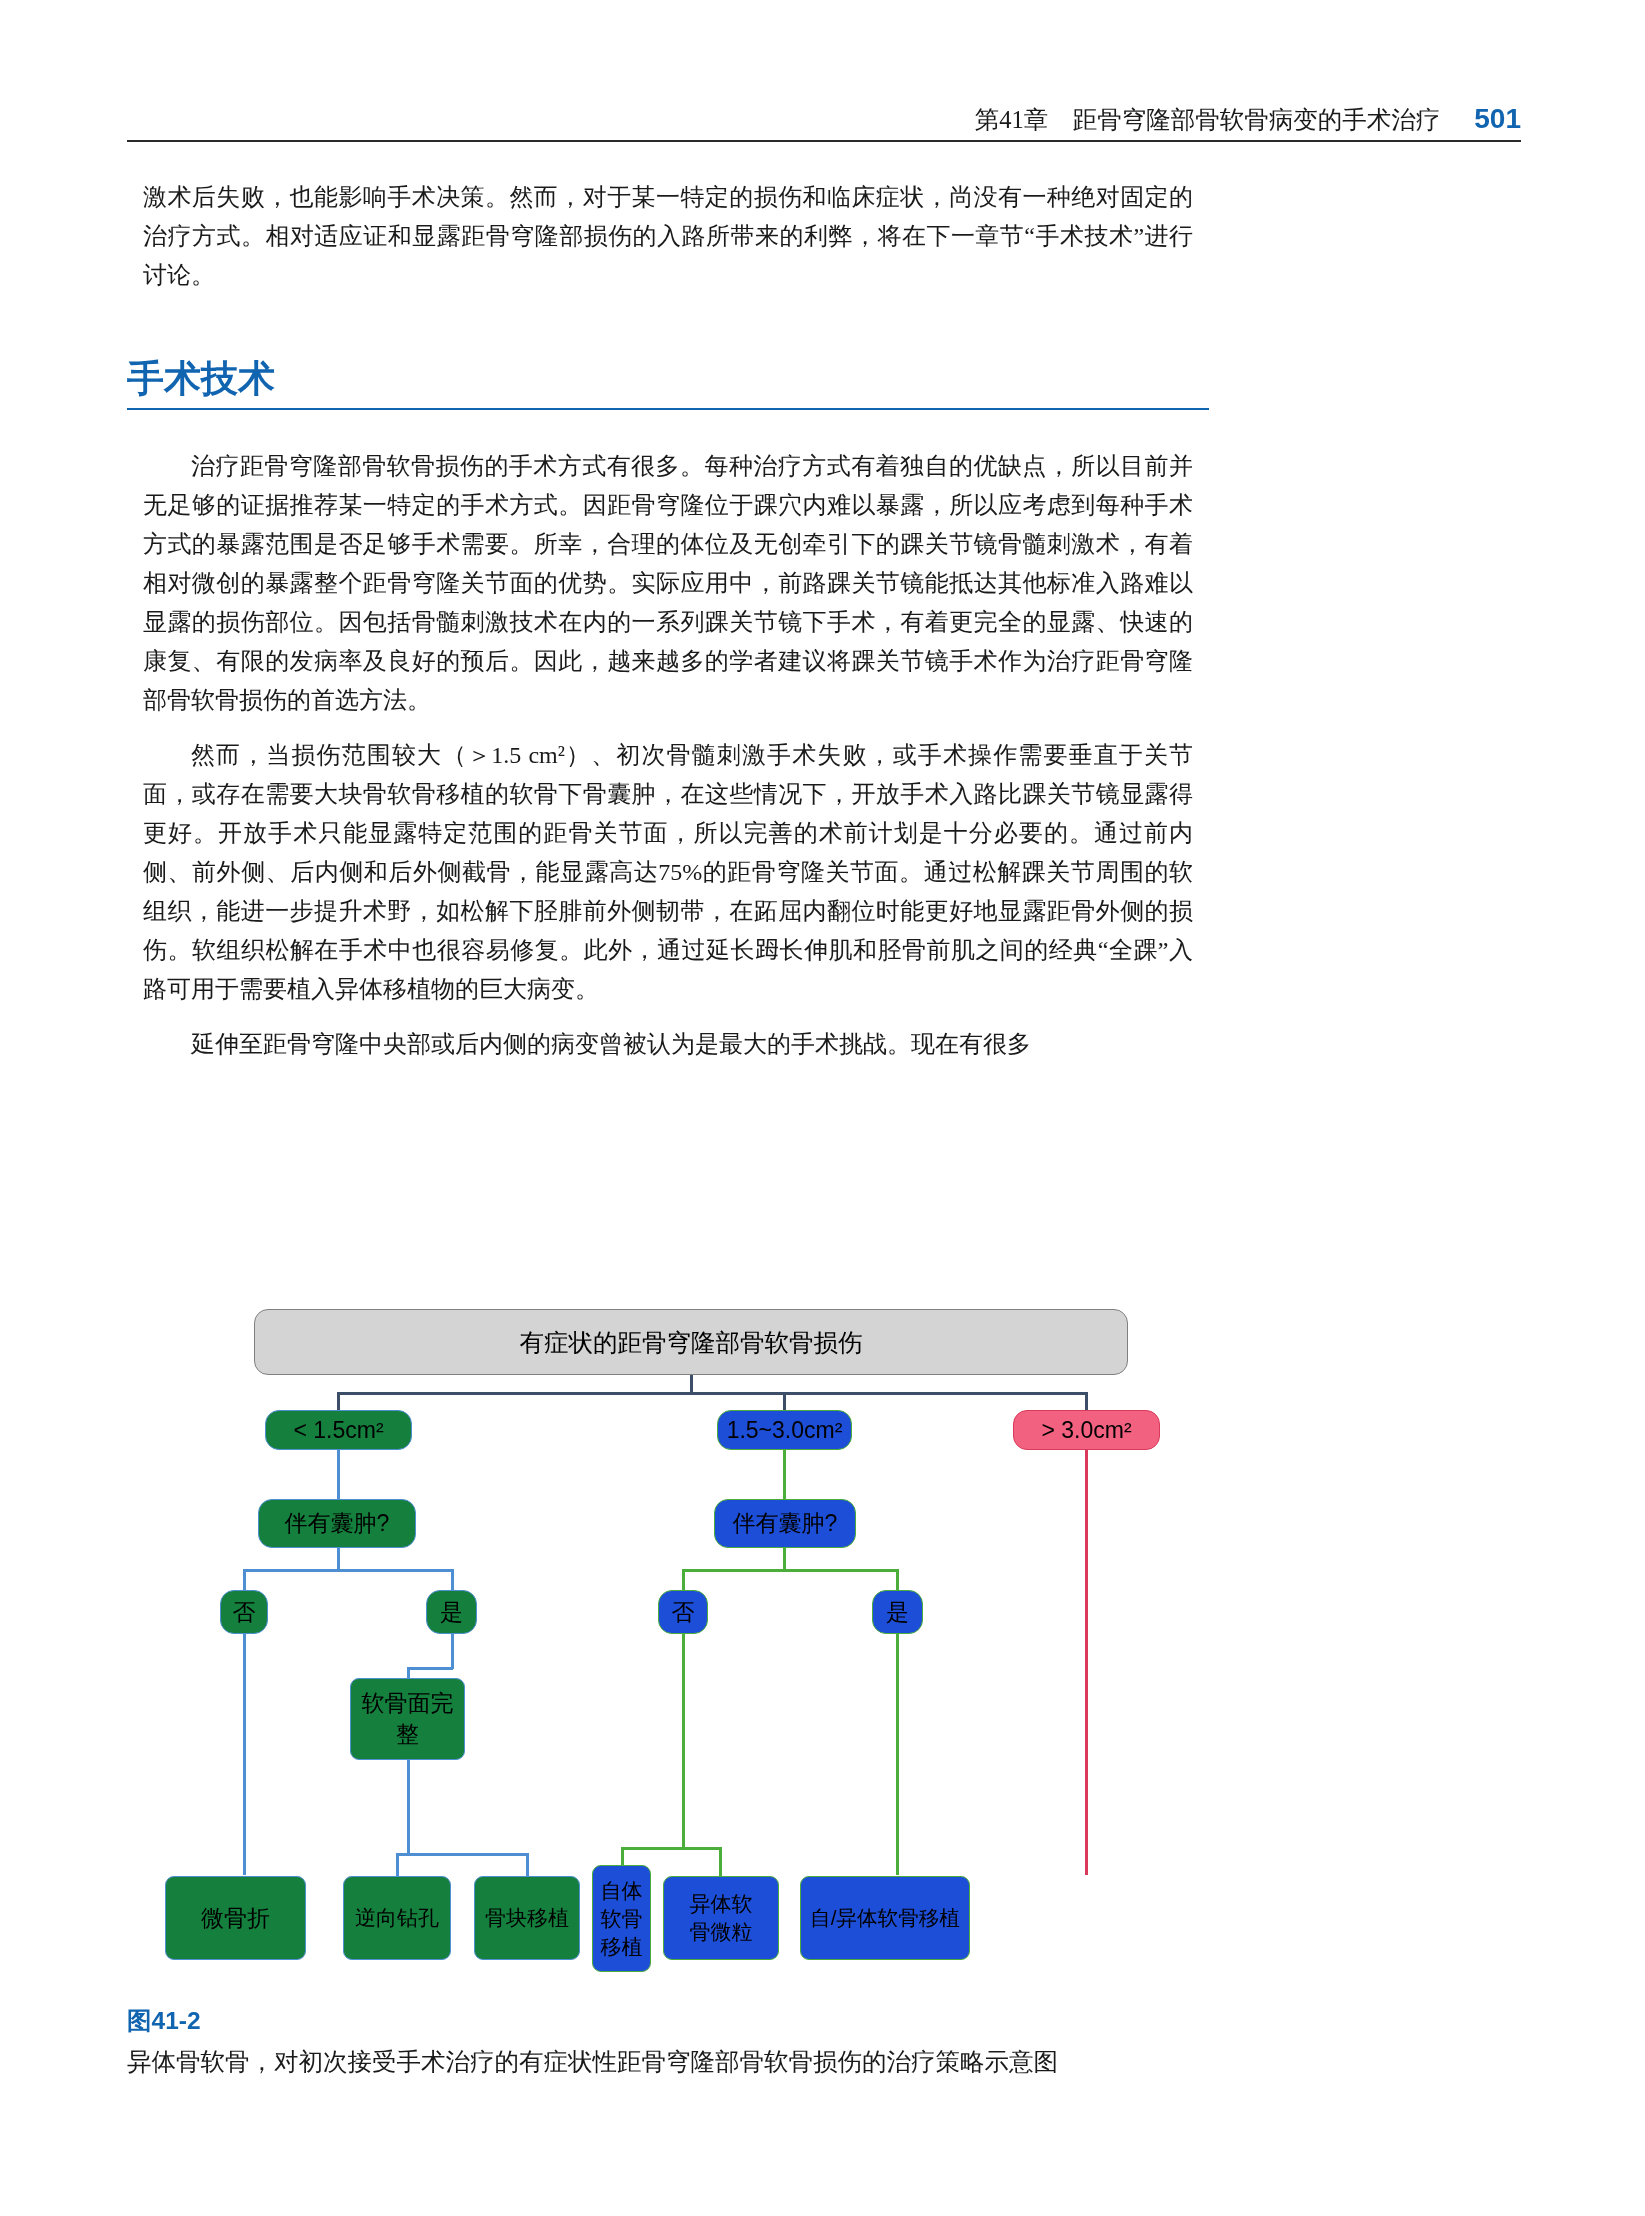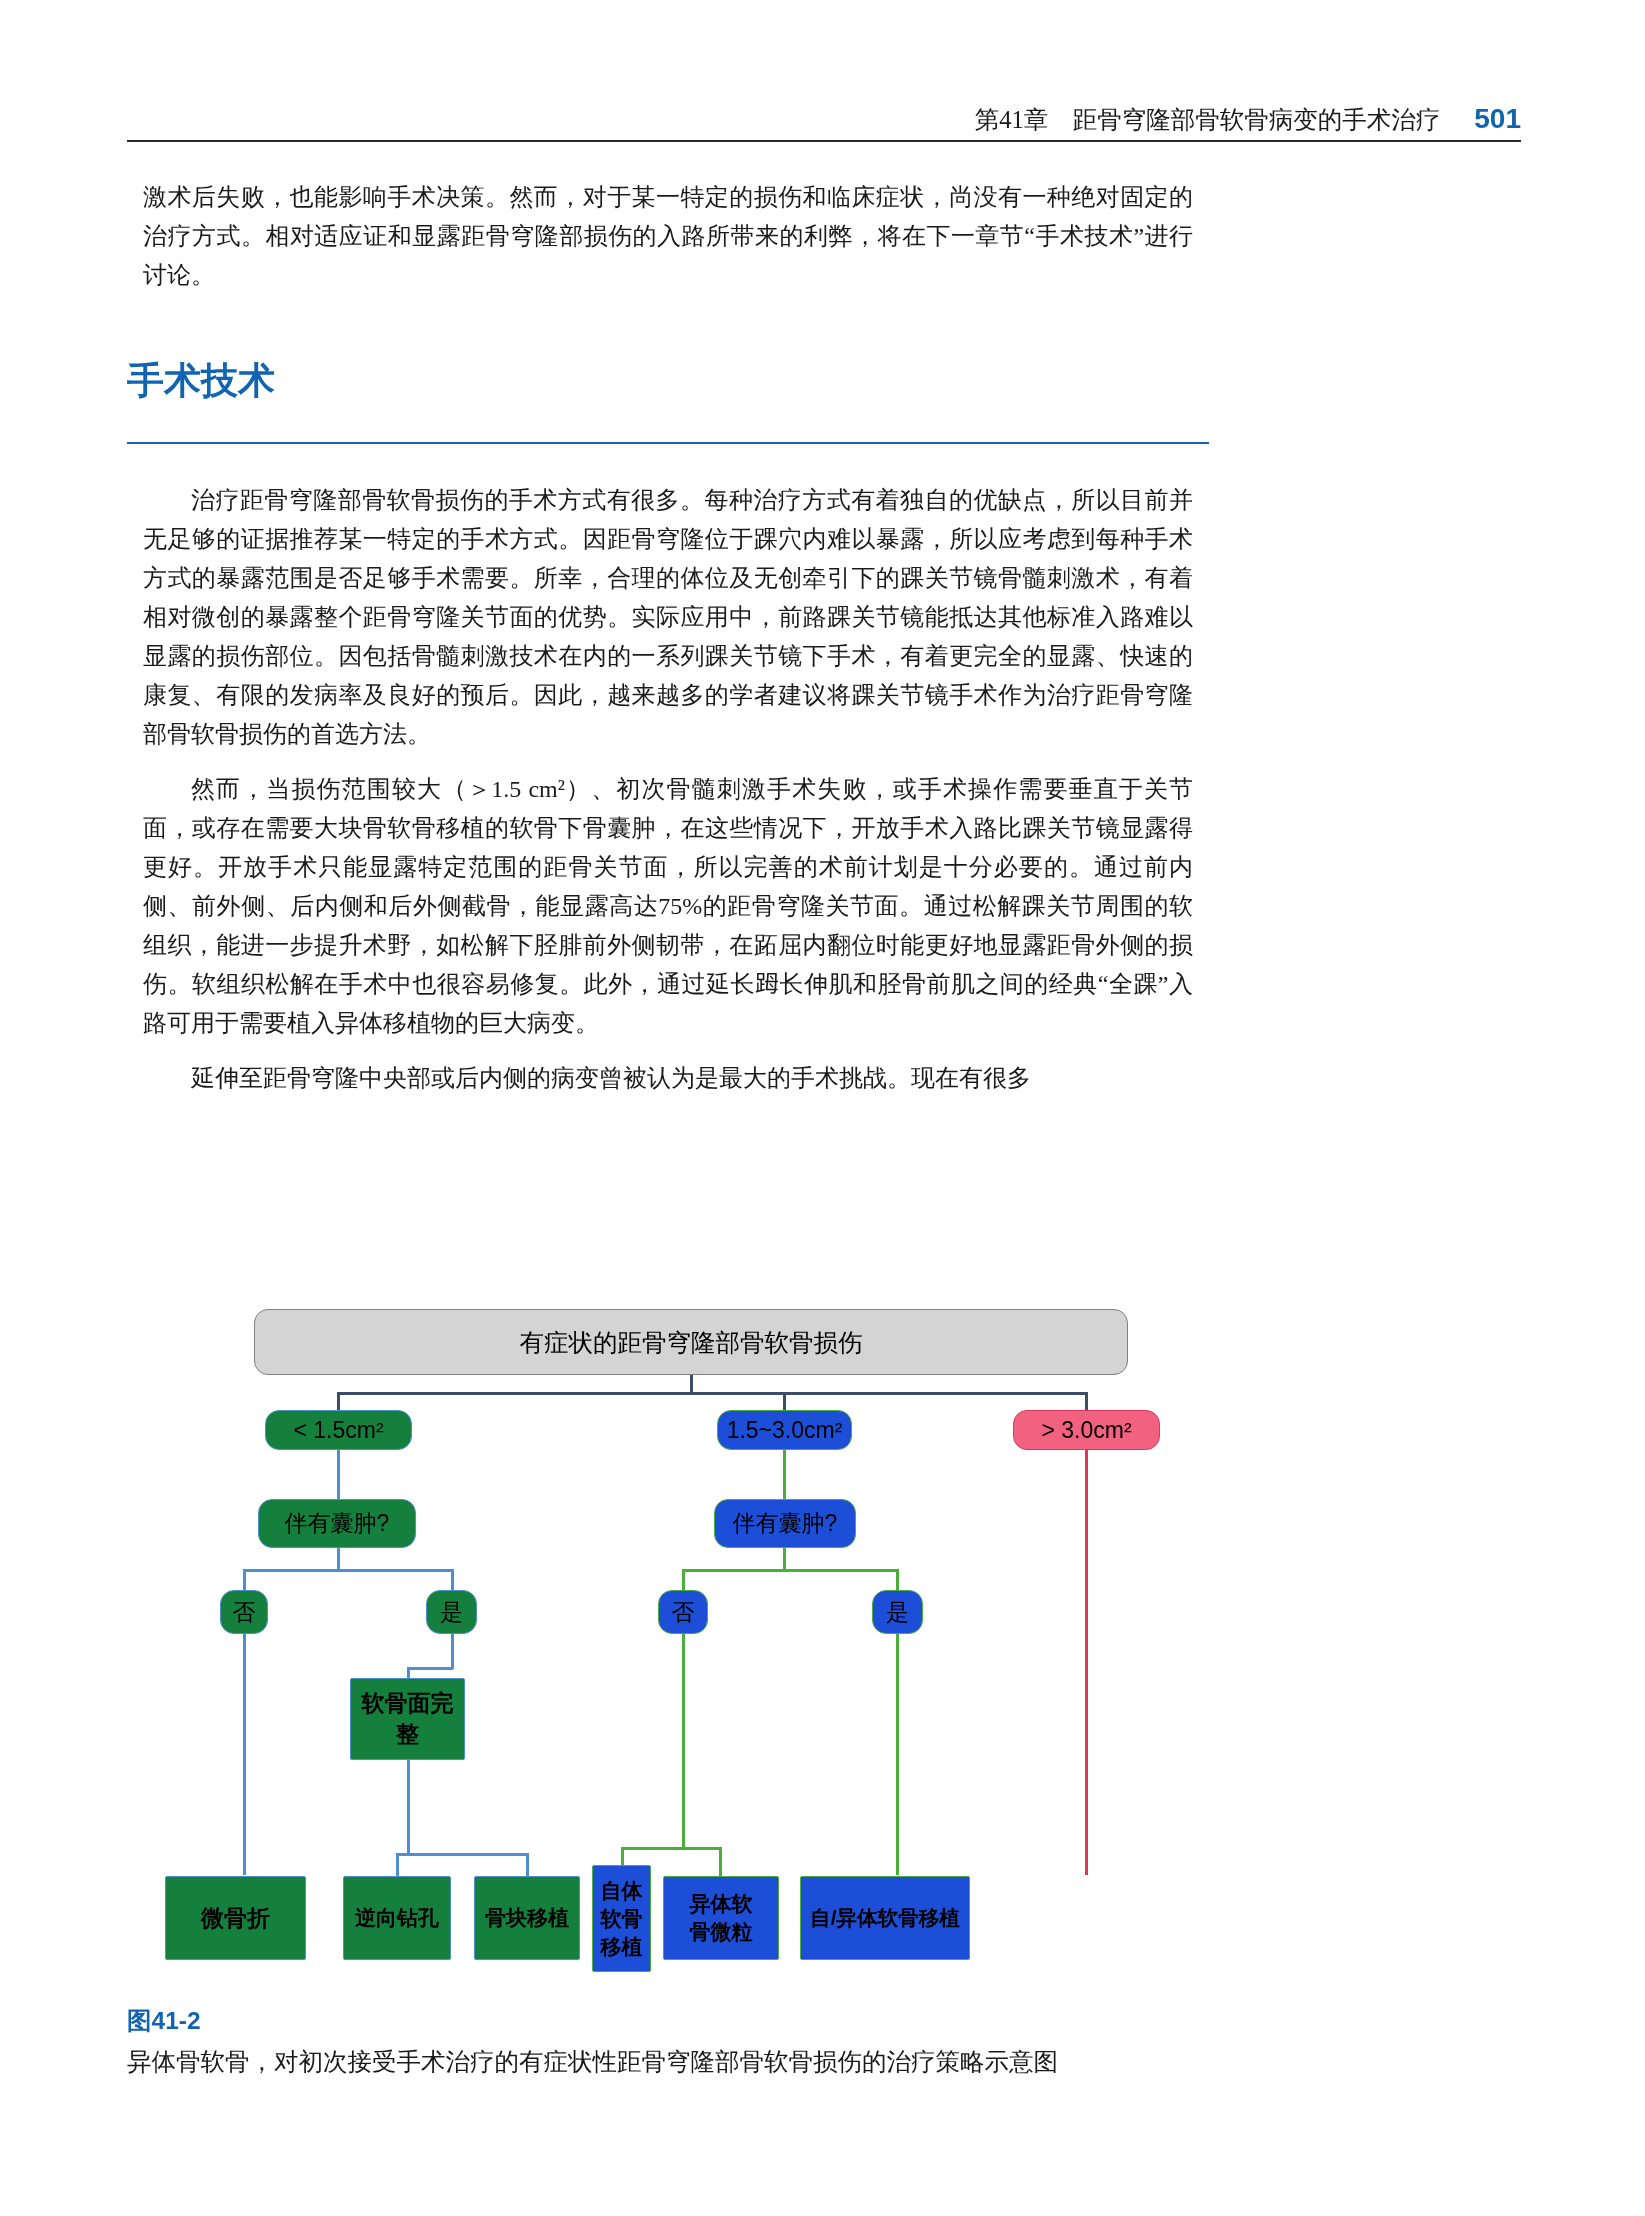--- a/index.html
+++ b/index.html
@@ -10,30 +10,30 @@
   
   #header-row{left:127px;top:103px;width:1394px;display:flex;justify-content:flex-end;
               align-items:baseline;gap:34px;font-size:24.5px;}
   #page-num{color:#1165b0;font-weight:bold;font-size:28px;font-family:"Liberation Sans",sans-serif;}
   #header-rule{left:127px;top:140px;width:1394px;height:1.9px;background:#2a2a2a;}
 
   
   #text-col{left:127px;top:162px;width:1082px;}
   .para{margin:16px;font-size:24px;line-height:39px;text-align:justify;}
   .indent{text-indent:2em;}
-  #sec-title{margin:62px 0 37px 0;padding-bottom:37px;border-bottom:2.6px solid #1165b0;
-             font-family:Liberation Serif, serif;font-size:37px;line-height:48px;
+  #sec-title{margin:62px 0 37px 0;padding-bottom:3px;border-bottom:2.6px solid #1165b0;
+             font-family:Liberation Mono, monospace;font-size:37px;line-height:48px;
              font-weight:bold;color:#1165b0;}
 
   
   #chart{left:0;top:1302px;width:1645px;height:683px;font-family:"Liberation Sans",sans-serif;}
   .node{position:absolute;display:flex;align-items:center;justify-content:center;
         text-align:center;box-sizing:border-box;border-radius:14px;font-size:23px;
         color:#000;padding:2.6px;}
-  .rounder{border-radius:2px;font-weight:bold;}
+  .rounder{border-radius:9px;}
   .gray{background:#d4d4d4;border:1.9px solid #808080;}
   .blue{background:#15803d;border:1.9px solid #4e8ed2;}
   .green{background:#1d4ed8;border:1.9px solid #4cae3a;}
   .red{background:#f26180;border:1.9px solid #d93a5c;}
   .f38{font-size:24.5px;}
   .f33{font-size:21px;}
   .f32{font-size:20.6px;white-space:nowrap;}
   .wrap2{white-space:pre-line;line-height:28px;}
   .line{position:absolute;}
   .l-top{background:#3d4f68;}

